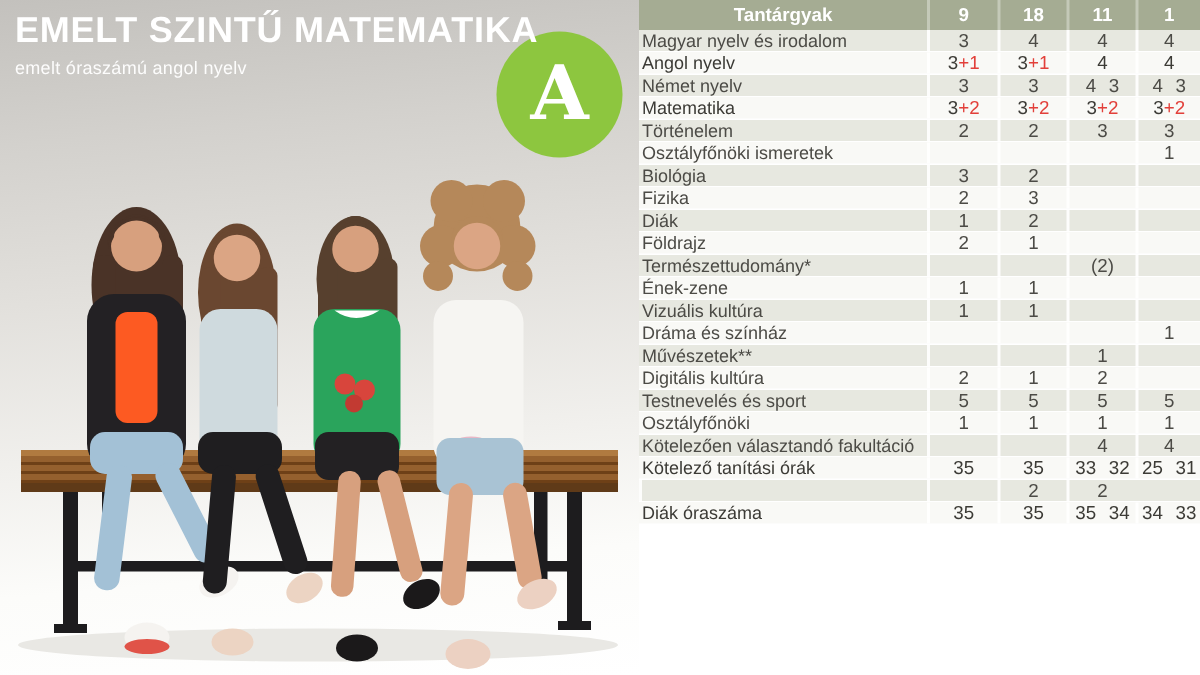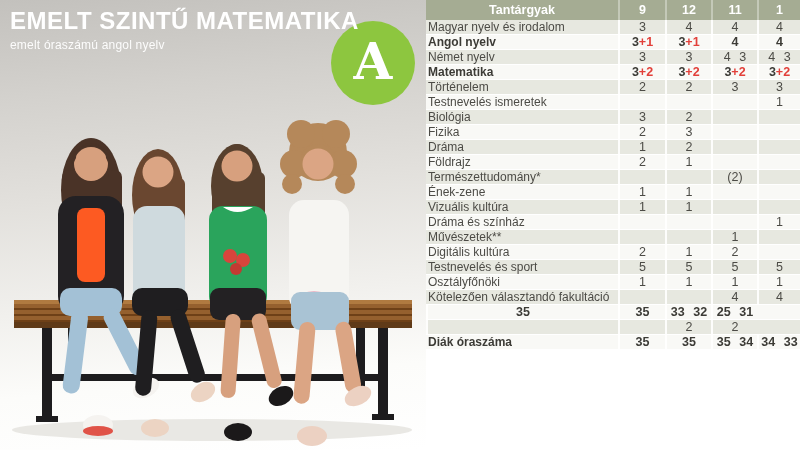--- a/index.html
+++ b/index.html
@@ -58,21 +58,21 @@
   .cell{min-width:0;}
   .trow .label{
     display:flex;align-items:center;padding-left:2px;
     font-size:12px;color:#4c4b46;white-space:nowrap;overflow:hidden;
   }
   .trow .num{
     display:flex;align-items:center;justify-content:center;
     font-size:12.5px;color:#4c4b46;white-space:pre;word-spacing:5px;
     border-left:2px solid rgba(255,255,255,0.9);box-sizing:border-box;
   }
-  .trow.bold .label,.trow.bold .num{font-weight:bold;color:#3c3b36;}
+  .trow.bold .label,.trow.bold .num{font-weight:normal;color:#3c3b36;}
   .red{color:var(--red,#e2403a);}
 </style>
 </head>
 <body>
 
 <div class="photo-panel">
 
   <svg class="scene" width="426" height="450" viewBox="0 0 426 450">
 
     <ellipse cx="212" cy="430" rx="200" ry="11" fill="#e9e8e4"></ellipse>
@@ -176,21 +176,21 @@
   <div class="hero">
     <h1>EMELT SZINTŰ MATEMATIKA</h1>
     <p>emelt óraszámú angol nyelv</p>
   </div>
 </div>
 
 <div class="table-panel">
   <div class="thead">
     <div class="cell">Tantárgyak</div>
     <div class="cell">9</div>
-    <div class="cell">12</div>
+    <div class="cell">18</div>
     <div class="cell">11</div>
     <div class="cell">1</div>
   </div>
   <div class="tbody">
       <div class="trow alt">
         <div class="cell label">Magyar nyelv és irodalom</div>
         <div class="cell num">3</div>
         <div class="cell num">4</div>
         <div class="cell num">4</div>
         <div class="cell num">4</div>
@@ -217,42 +217,42 @@
         <div class="cell num"><span>3</span><span class="red">+2</span></div>
       </div>
       <div class="trow alt">
         <div class="cell label">Történelem</div>
         <div class="cell num">2</div>
         <div class="cell num">2</div>
         <div class="cell num">3</div>
         <div class="cell num">3</div>
       </div>
       <div class="trow plain">
-        <div class="cell label">Testnevelés ismeretek</div>
+        <div class="cell label">Osztályfőnöki ismeretek</div>
         <div class="cell num"></div>
         <div class="cell num"></div>
         <div class="cell num"></div>
         <div class="cell num">1</div>
       </div>
       <div class="trow alt">
         <div class="cell label">Biológia</div>
         <div class="cell num">3</div>
         <div class="cell num">2</div>
         <div class="cell num"></div>
         <div class="cell num"></div>
       </div>
       <div class="trow plain">
         <div class="cell label">Fizika</div>
         <div class="cell num">2</div>
         <div class="cell num">3</div>
         <div class="cell num"></div>
         <div class="cell num"></div>
       </div>
       <div class="trow alt">
-        <div class="cell label">Dráma</div>
+        <div class="cell label">Diák</div>
         <div class="cell num">1</div>
         <div class="cell num">2</div>
         <div class="cell num"></div>
         <div class="cell num"></div>
       </div>
       <div class="trow plain">
         <div class="cell label">Földrajz</div>
         <div class="cell num">2</div>
         <div class="cell num">1</div>
         <div class="cell num"></div>
@@ -315,20 +315,21 @@
         <div class="cell num">1</div>
       </div>
       <div class="trow alt">
         <div class="cell label">Kötelezően választandó fakultáció</div>
         <div class="cell num"></div>
         <div class="cell num"></div>
         <div class="cell num">4</div>
         <div class="cell num">4</div>
       </div>
       <div class="trow plain bold">
+        <div class="cell label">Kötelező tanítási órák</div>
         <div class="cell num">35</div>
         <div class="cell num">35</div>
         <div class="cell num">33 32</div>
         <div class="cell num">25 31</div>
       </div>
       <div class="trow alt">
         <div class="cell num"></div>
         <div class="cell num"></div>
         <div class="cell num">2</div>
         <div class="cell num">2</div>

